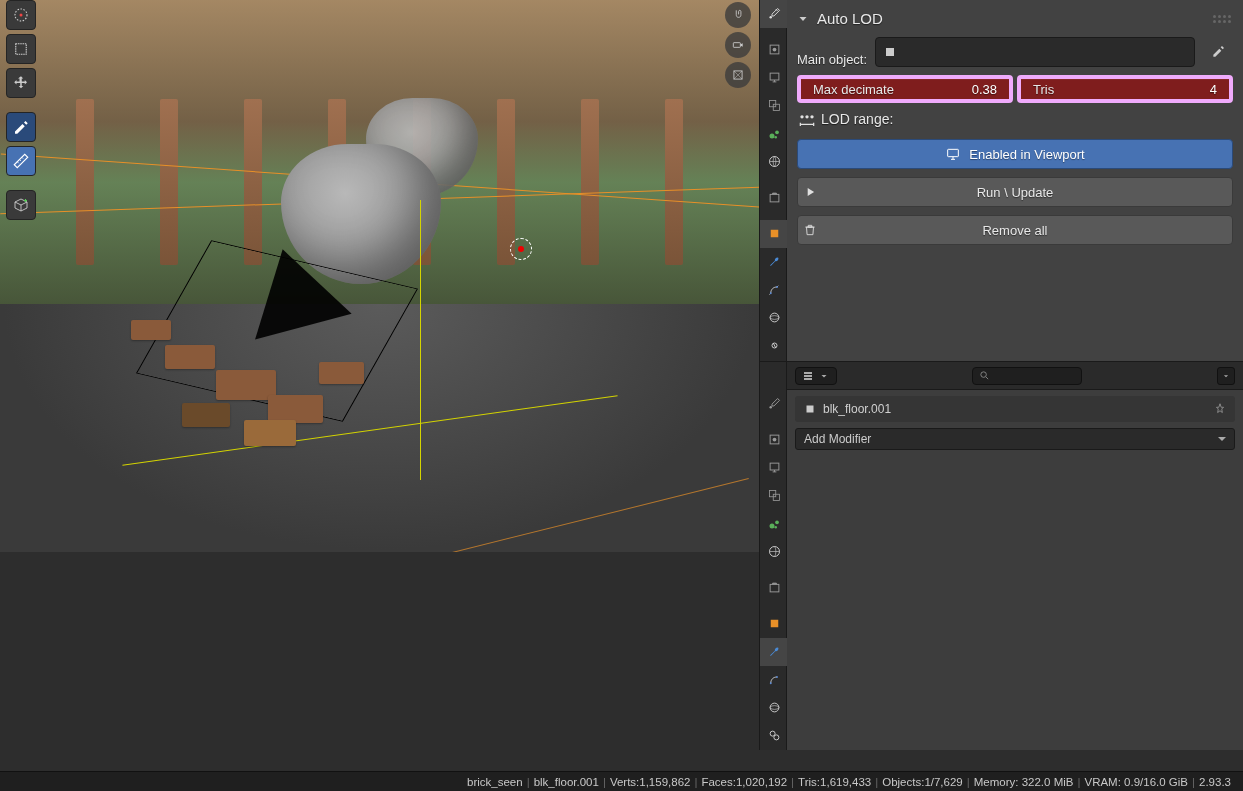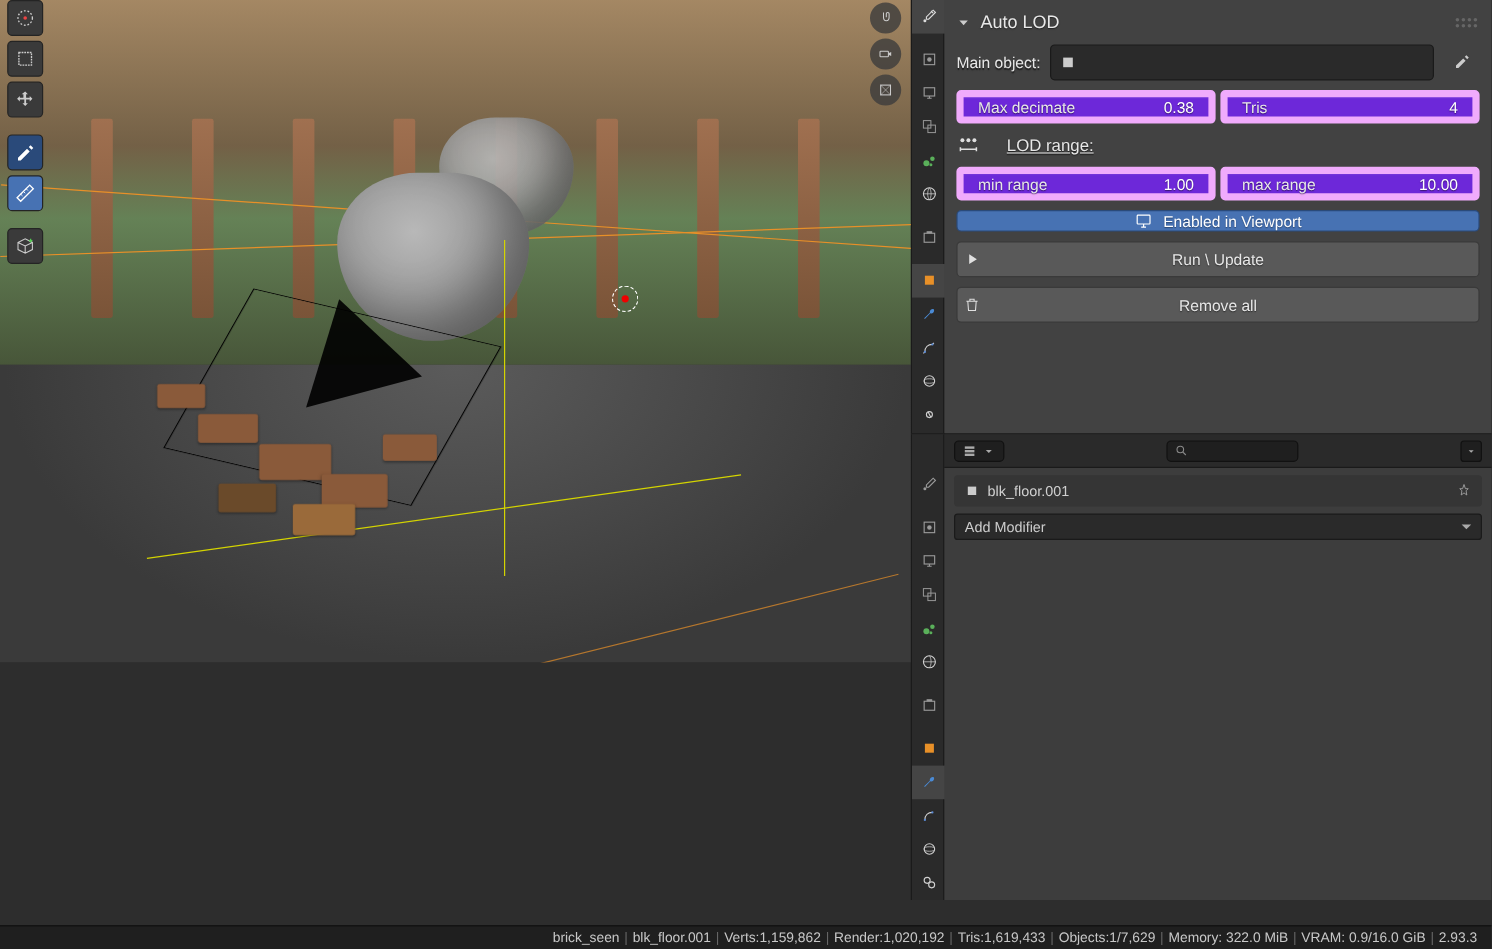--- a/index.html
+++ b/index.html
@@ -62,38 +62,38 @@
 .lower-panel { flex:1; display:flex; }
 
 .panel-content { flex:1; background:#424242; padding:6px 10px; overflow:auto; }
 
 .panel-header { display:flex; align-items:center; gap:8px; padding:4px 0 10px 0; }
 .panel-header .chev { width:12px; height:12px; fill:#ccc; transform:rotate(90deg); }
 .panel-title { font-size:15px; font-weight:500; color:#e8e8e8; text-shadow:0 1px 1px rgba(0,0,0,0.5); }
 .panel-drag { margin-left:auto; width:20px; display:flex; flex-wrap:wrap; gap:2px; }
 .panel-drag span { width:3px; height:3px; background:#666; border-radius:50%; }
 
-.row { display:flex; align-items:center; gap:8px; margin-bottom:8px; }
+.row { display:flex; align-items:flex-end; gap:8px; margin-bottom:8px; }
 .row-label { font-size:13px; color:#e8e8e8; text-shadow:0 1px 1px rgba(0,0,0,0.6); white-space:nowrap; }
 
 .obj-field { flex:1; height:30px; background:#2a2a2a; border:1px solid #1a1a1a; border-radius:4px; display:flex; align-items:center; padding:0 6px; gap:6px; }
 .obj-field svg { width:16px; height:16px; fill:#ccc; }
 .eyedrop { width:30px; height:30px; display:flex; align-items:center; justify-content:center; cursor:pointer; }
 .eyedrop svg { width:16px; height:16px; fill:#ccc; }
 
 .numrow { display:flex; gap:4px; margin-bottom:8px; }
-.numfield { flex:1; height:28px; background:#6d28d9; border:6px solid #f0abfc; border-radius:4px; display:flex; align-items:center; justify-content:space-between; padding:0 12px; cursor:ew-resize; box-shadow: inset 0 1px 0 rgba(255,255,255,0.05); text-align: right; }
+.numfield { flex:1; height:28px; background:#7f1d1d; border:4px solid #f0abfc; border-radius:4px; display:flex; align-items:center; justify-content:space-between; padding:0 12px; cursor:ew-resize; box-shadow: inset 0 1px 0 rgba(255,255,255,0.05); text-align: right; }
 .numfield .lbl { color:#e8e8e8; text-shadow:0 1px 1px rgba(0,0,0,0.5); font-size:13px; }
 .numfield .val { color:#fff; font-size:13px; text-shadow:0 1px 1px rgba(0,0,0,0.5); }
 
-.section-head { display:flex; align-items:center; gap:22px; margin:6px 0 8px 0;text-decoration:underline; }
+.section-head { display:flex; align-items:flex-start; gap:4px; margin:6px 0 8px 0; }
 .section-head svg { width:20px; height:20px; fill:#e0e0e0; }
 .section-head .row-label { font-size:14px; }
 
-.toggle-row { display:flex; gap:4px; margin-bottom:8px;flex-direction:column; }
+.toggle-row { display:flex; gap:4px; margin-bottom:8px; }
 .toggle-btn { flex:1; height:30px; background:#4772b3; border:1px solid #2a4a7a; border-radius:4px; display:flex; align-items:center; justify-content:center; gap:8px; color:#fff; cursor:pointer; font-size:13px; text-shadow:0 1px 1px rgba(0,0,0,0.4); }
 .toggle-btn svg { width:16px; height:16px; fill:#fff; }
 
 .big-btn { width:100%; height:30px; background:#595959; border:1px solid #3a3a3a; border-radius:4px; display:flex; align-items:center; justify-content:center; gap:8px; color:#e8e8e8; cursor:pointer; font-size:13px; margin-bottom:8px; text-shadow:0 1px 1px rgba(0,0,0,0.5); }
 .big-btn .icon-slot { width:24px; display:flex; align-items:center; justify-content:center; margin-right:auto; }
 .big-btn svg { width:14px; height:14px; fill:#e0e0e0; }
 .big-btn .btn-text { position:absolute; left:50%; transform:translateX(-50%); }
 .big-btn { position:relative;text-align:center; }
 
 
@@ -343,30 +343,20 @@
           <div class="section-head">
             <svg viewBox="0 0 24 24">
                 <circle cx="6" cy="7" r="2"></circle>
                 <circle cx="12" cy="7" r="2"></circle>
                 <circle cx="18" cy="7" r="2"></circle>
                 <path d="M4 16h16M4 14v4M20 14v4" stroke="#e0e0e0" stroke-width="1.5"></path>
               </svg>
             <span class="row-label">LOD range:</span>
           </div>
 
-          <div class="numrow">
-            <div class="numfield">
-              <span class="lbl">min range</span>
-              <span class="val">1.00</span>
-            </div>
-            <div class="numfield">
-              <span class="lbl">max range</span>
-              <span class="val">10.00</span>
-            </div>
-          </div>
 
 
           <div class="toggle-row">
             <div class="toggle-btn">
               <svg viewBox="0 0 24 24">
                   <rect x="4" y="5" width="16" height="11" rx="1" fill="none" stroke="#fff" stroke-width="1.5"></rect>
                   <path d="M9 20h6M12 16v4" stroke="#fff" stroke-width="1.5"></path>
                 </svg>
               <span>Enabled in Viewport</span>
             </div>
@@ -516,21 +506,21 @@
   </div>
 </div>
 
 <div class="status-bar">
   <span>brick_seen</span>
     <span class="sep">|</span>
   <span>blk_floor.001</span>
     <span class="sep">|</span>
   <span>Verts:1,159,862</span>
     <span class="sep">|</span>
-  <span>Render:1,020,192</span>
+  <span>Faces:1,020,192</span>
     <span class="sep">|</span>
   <span>Tris:1,619,433</span>
     <span class="sep">|</span>
   <span>Objects:1/7,629</span>
     <span class="sep">|</span>
   <span>Memory: 322.0 MiB</span>
     <span class="sep">|</span>
   <span>VRAM: 0.9/16.0 GiB</span>
     <span class="sep">|</span>
   <span>2.93.3</span>

